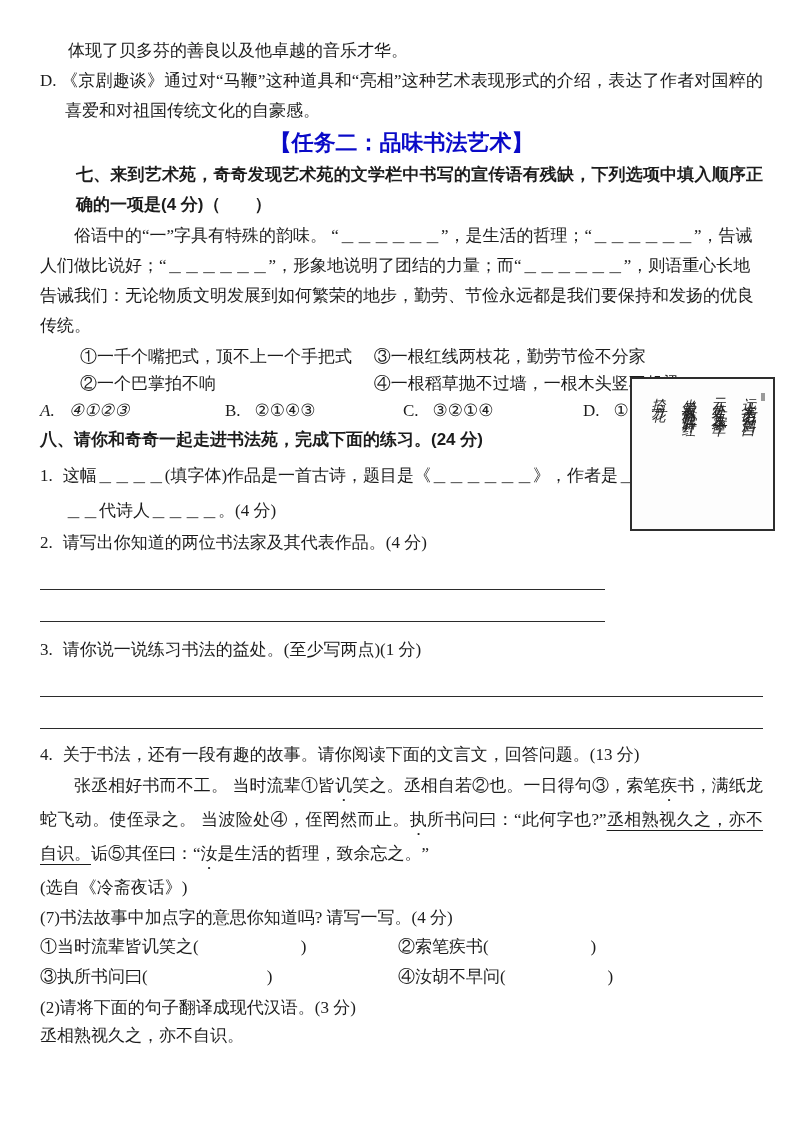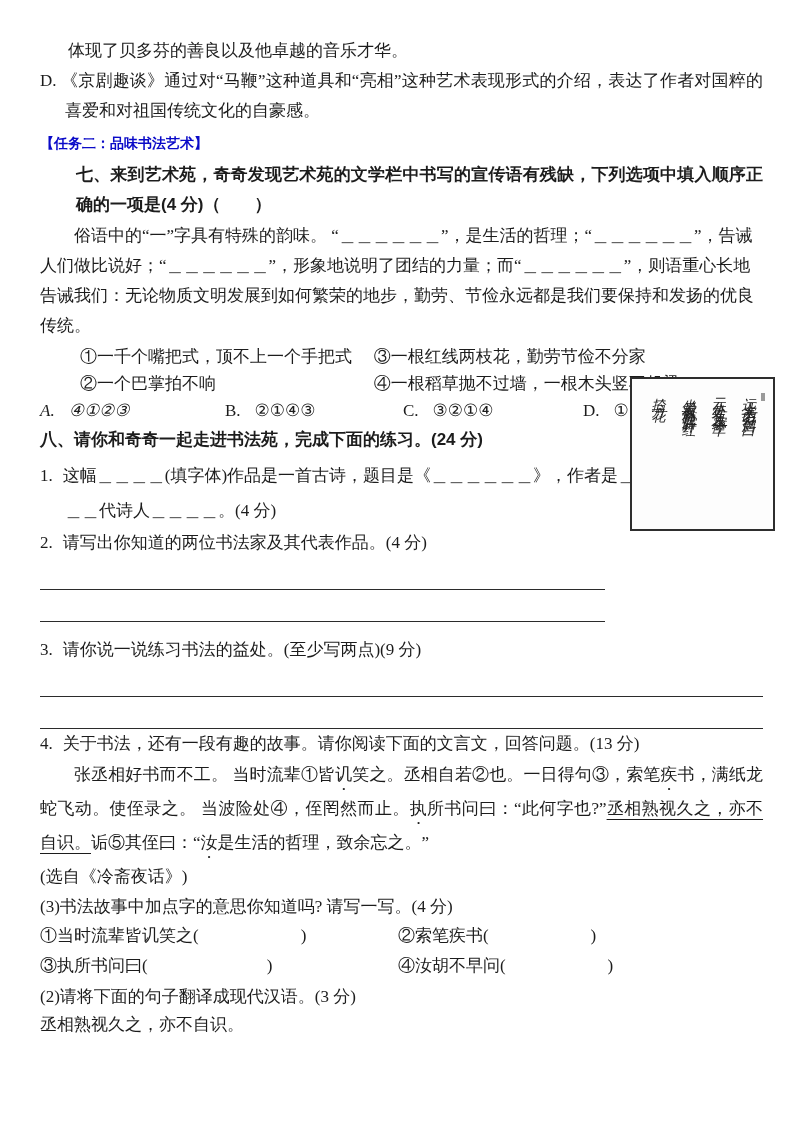--- a/index.html
+++ b/index.html
@@ -11,22 +11,22 @@
   }
   .content { position:absolute; left:40px; top:36px; width:723px; }
   p { margin:0; }
   .bold { font-family:"Liberation Sans", sans-serif; font-weight:bold; }
   .just { text-align:justify; }
 
   .cont-line { margin-left:28px; }
   .opt-d { padding-left:25px; text-indent:-25px; text-align:justify; }
 
   .banner {
-    text-align:left; color:#0a0ac8; margin:2px 0 2px 0;
-    font-family:"Liberation Sans", sans-serif; font-weight:bold; font-size:14px;
+    text-align:center; color:#0a0ac8; margin:2px 0 2px 0;
+    font-family:"Liberation Sans", sans-serif; font-weight:bold; font-size:22px;
   }
 
   .q7-stem { line-height:30px;margin-left:36px; }
   .para { text-indent:2em; margin-top:1px; line-height:30px; }
 
   .pair-grid { display:grid; grid-template-columns:43% 57%; line-height:27px; margin-top:2px;margin-left:40px; }
   .choices { display:flex; line-height:28px; }
   .choice-a { width:185px;font-style:italic; } .choice-b { width:178px; } .choice-c { width:180px; }
   .choice .lab { margin-right:14px; }
 
@@ -94,33 +94,33 @@
 
     <p class="q8-stem bold just">八、请你和奇奇一起走进书法苑，完成下面的练习。(24 分)</p>
 
     <p class="q-item item1"><span class="num">1.</span><span>这幅＿＿＿＿(填字体)作品是一首古诗，题目是《＿＿＿＿＿＿》，作者是＿＿</span><br><span>＿＿代诗人＿＿＿＿。(4 分)</span></p>
 
     <p class="q-item"><span class="num">2.</span><span>请写出你知道的两位书法家及其代表作品。(4 分)</span></p>
 
     <div class="ans-line short"></div>
     <div class="ans-line short"></div>
 
-    <p class="q-item" style="margin-top:13px;"><span class="num">3.</span><span>请你说一说练习书法的益处。(至少写两点)(9 分)</span></p>
+    <p class="q-item" style="margin-top:13px;"><span class="num">3.</span><span>请你说一说练习书法的益处。(至少写两点)(1 分)</span></p>
 
     <div class="ans-line"></div>
     <div class="ans-line"></div>
 
-    <p class="q-item" style=""><span class="num">4.</span><span>关于书法，还有一段有趣的故事。请你阅读下面的文言文，回答问题。(13 分)</span></p>
+    <p class="q-item" style="margin-top:11px;"><span class="num">4.</span><span>关于书法，还有一段有趣的故事。请你阅读下面的文言文，回答问题。(13 分)</span></p>
 
     <p class="passage"><span>张丞相好书而不工。 当时流辈①皆</span><span class="dot">讥</span><span>笑之。丞相自若②也。一日得句③，索笔</span><span class="dot">疾</span><span>书，满纸龙蛇飞动。使侄录之。 当波险处④，侄罔然而止。</span><span class="dot">执</span><span>所书问曰：“此何字也?”</span><span class="uline">丞相熟视久之，亦不自识。</span><span>诟⑤其侄曰：“</span><span class="dot">汝</span><span>是生活的哲理，致余忘之。”</span></p>
 
     <p class="source">(选自《冷斋夜话》)</p>
 
 
-    <p class="subq-stem">(3)书法故事中加点字的意思你知道吗? 请写一写。(4 分)</p>
+    <p class="subq-stem">(7)书法故事中加点字的意思你知道吗? 请写一写。(4 分)</p>
 
     <div class="sub-grid">
       <span>①当时流辈皆讥笑之(　　　　　　)</span>
       <span>②索笔疾书(　　　　　　)</span>
       <span>③执所书问曰(　　　　　　　)</span>
       <span>④汝胡不早问(　　　　　　)</span>
     </div>
 
     <p class="subq-stem">(2)请将下面的句子翻译成现代汉语。(3 分)</p>
 

